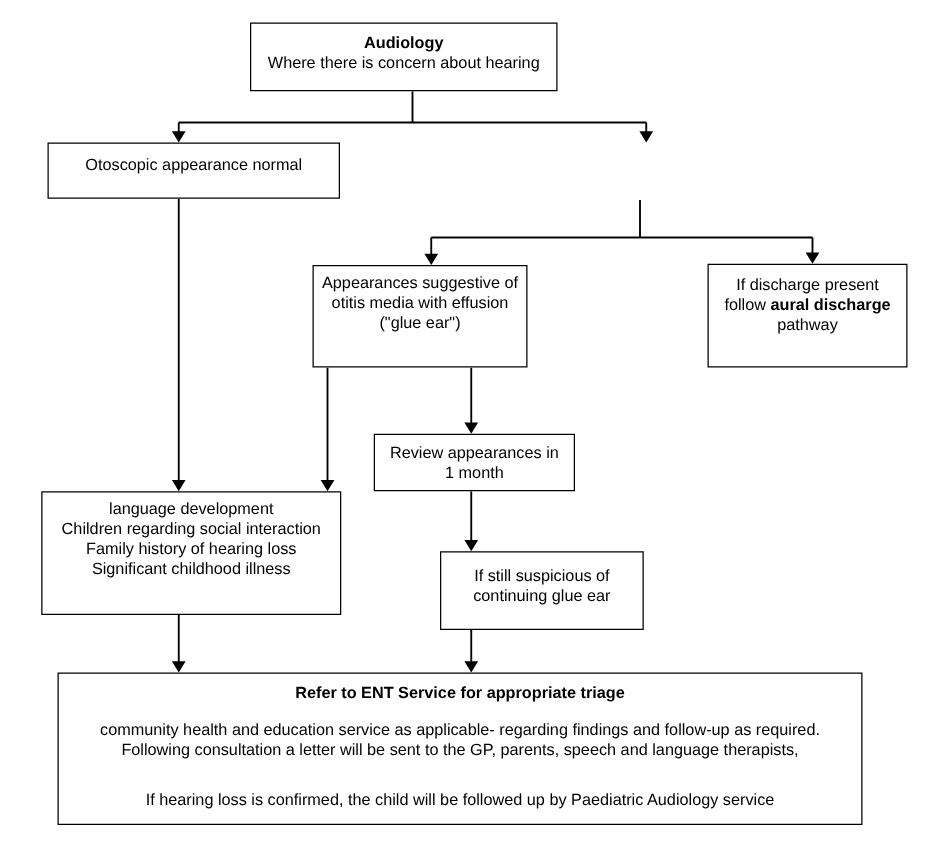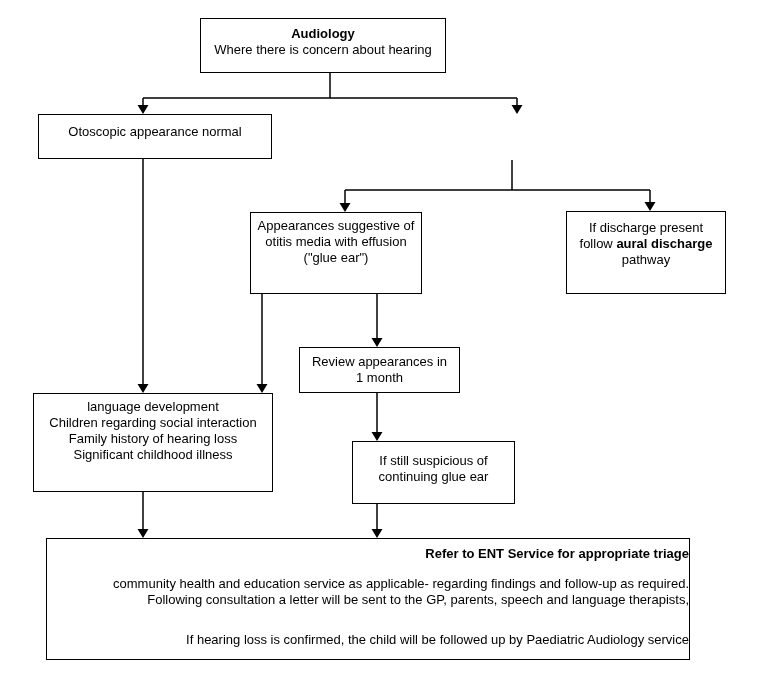--- a/index.html
+++ b/index.html
@@ -35,21 +35,21 @@
   .bold { font-weight: bold; }
 
   #box-children   { left: 200px; top: 18px;  width: 246px; height: 55px;  padding-top: 7px; }
   #box-normal     { left: 38px;  top: 114px; width: 234px; height: 45px;  padding-top: 9px; }
   #box-abnormal   { left: 388px; top: 114px; width: 241px; height: 46px;  padding-top: 9px; }
   #box-glue       { left: 250px; top: 212px; width: 172px; height: 82px;  padding-top: 5px; }
   #box-discharge  { left: 566px; top: 211px; width: 160px; height: 83px;  padding-top: 8px; }
   #box-review     { left: 299px; top: 347px; width: 161px; height: 46px;  padding-top: 6px; }
   #box-suspicious { left: 309px; top: 441px; width: 163px; height: 63px;  padding-top: 11px; margin-left: 43px; }
   #box-concern    { left: 33px;  top: 393px; width: 240px; height: 99px;  padding-top: 5px; }
-  #box-ent        { left: 46px;  top: 538px; width: 644px; height: 122px; padding-top: 7px; text-align: right; }
+  #box-ent        { left: 46px;  top: 538px; width: 644px; height: 122px; padding-top: 7px; }
 
   #box-ent .ent-para1 { margin-top: 14px; }
   #box-ent .ent-para2 { margin-top: 24px; }
 </style>
 </head>
 <body>
 
 <div id="canvas">
 
   <svg id="connectors" viewBox="0 0 760 690" xmlns="http://www.w3.org/2000/svg">

